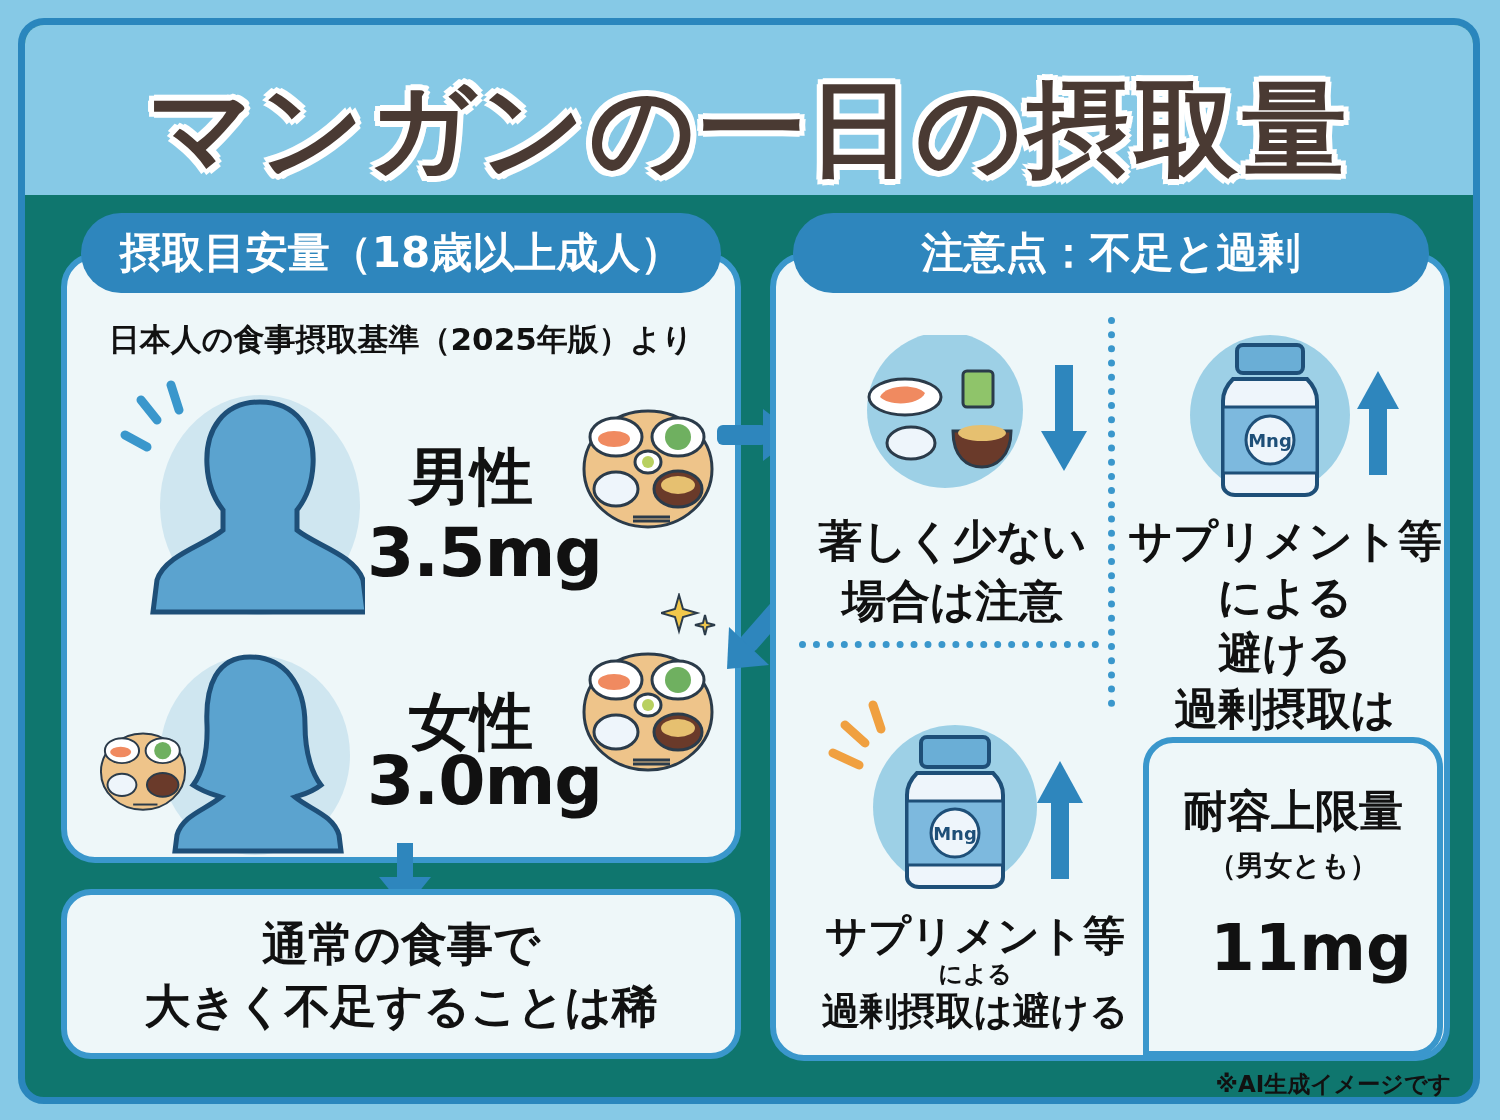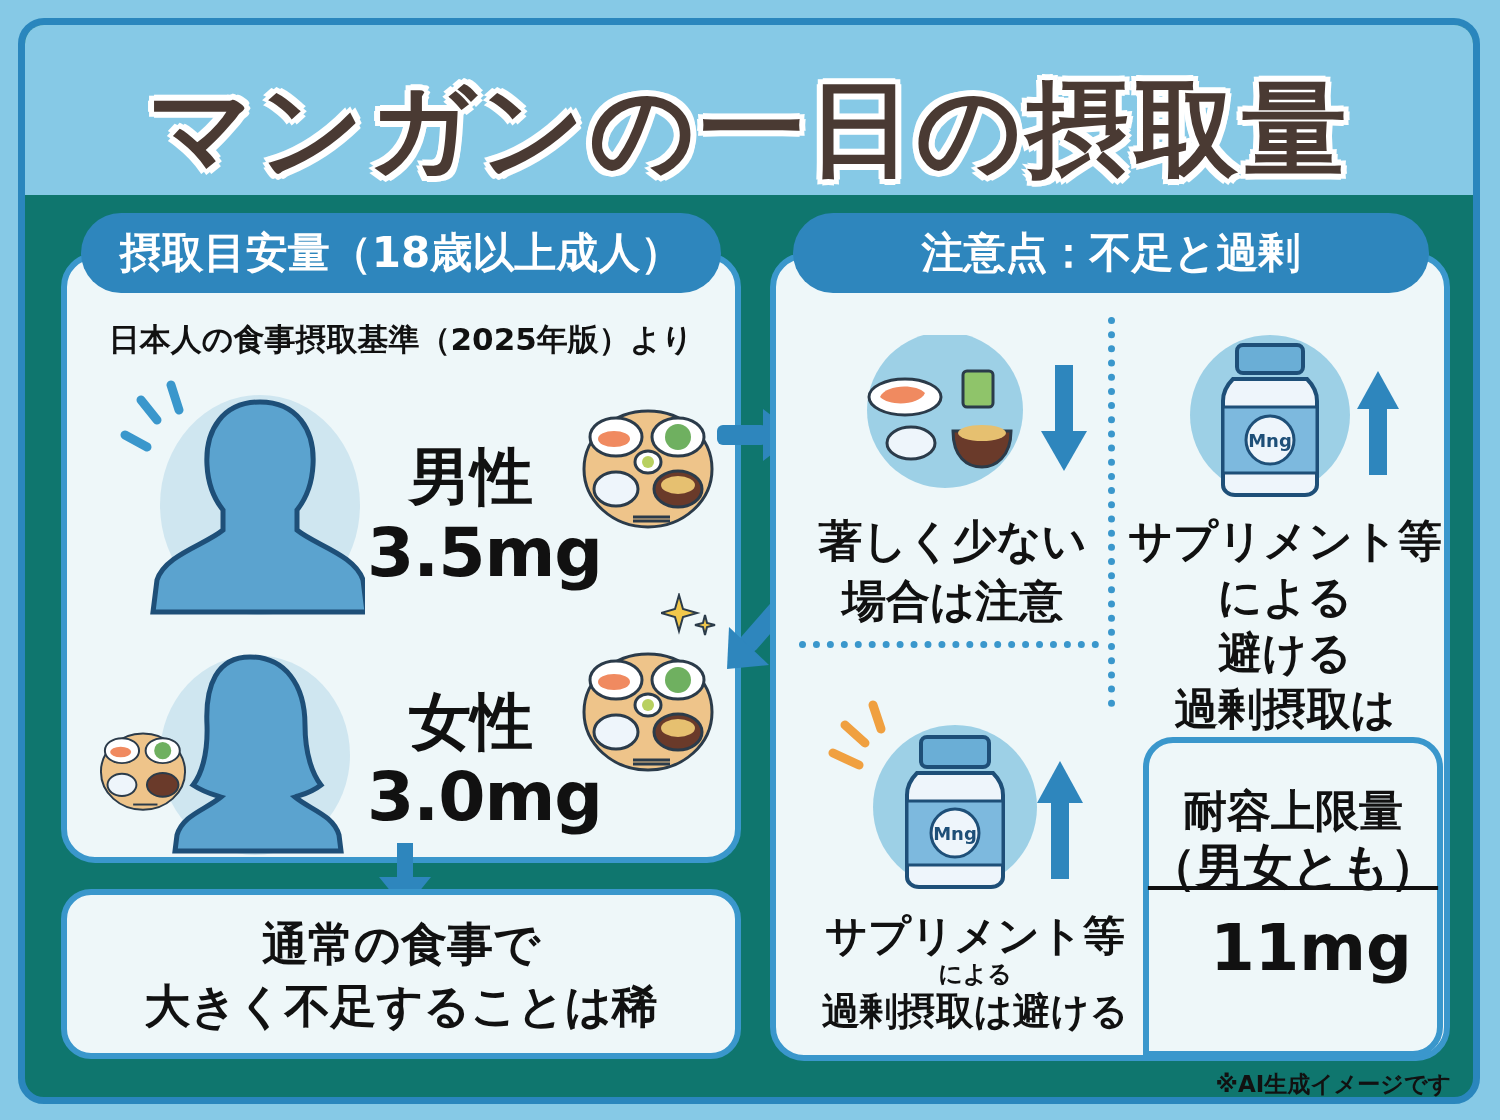--- a/index.html
+++ b/index.html
@@ -87,21 +87,21 @@
     <ellipse cx="70" cy="62" rx="64" ry="58" fill="#eec48a" stroke="#2b3b4a" stroke-width="3"></ellipse>
     <ellipse cx="38" cy="30" rx="26" ry="19" fill="#fff" stroke="#2b3b4a" stroke-width="3"></ellipse>
     <ellipse cx="36" cy="32" rx="16" ry="8" fill="#f08a60"></ellipse>
     <ellipse cx="100" cy="30" rx="26" ry="19" fill="#fff" stroke="#2b3b4a" stroke-width="3"></ellipse>
     <circle cx="100" cy="30" r="13" fill="#6fb060"></circle>
     <ellipse cx="38" cy="82" rx="22" ry="17" fill="#eef5fb" stroke="#2b3b4a" stroke-width="3"></ellipse>
     <ellipse cx="100" cy="82" rx="24" ry="18" fill="#6a3a2a" stroke="#2b3b4a" stroke-width="3"></ellipse>
     <line x1="55" y1="112" x2="92" y2="112" stroke="#2b3b4a" stroke-width="3"></line>
   </svg>
   <div class="abs gender" style="left:384px; top:655px;">女性</div>
-  <div class="abs amount" style="left:342px; top:732px;">3.0mg</div>
+  <div class="abs amount" style="left:342px; top:716px;">3.0mg</div>
 
   <svg class="abs" style="left:636px; top:568px;" width="60" height="50" viewBox="0 0 60 50">
     <path d="M18 2 L22 16 L36 20 L22 24 L18 38 L14 24 L0 20 L14 16 Z" fill="#f2c84b" stroke="#2b3b4a" stroke-width="2"></path>
     <path d="M44 22 L46 30 L54 32 L46 34 L44 42 L42 34 L34 32 L42 30 Z" fill="#f2c84b" stroke="#2b3b4a" stroke-width="2"></path>
   </svg>
   <svg class="abs" style="left:553px; top:625px;" width="140" height="125" viewBox="0 0 140 125">
     <ellipse cx="70" cy="62" rx="64" ry="58" fill="#eec48a" stroke="#2b3b4a" stroke-width="3"></ellipse>
     <ellipse cx="38" cy="30" rx="26" ry="19" fill="#fff" stroke="#2b3b4a" stroke-width="3"></ellipse>
     <ellipse cx="36" cy="32" rx="16" ry="8" fill="#f08a60"></ellipse>
     <ellipse cx="100" cy="30" rx="26" ry="19" fill="#fff" stroke="#2b3b4a" stroke-width="3"></ellipse>
@@ -188,18 +188,18 @@
   </svg>
   <div class="abs center" style="left:770px; top:886px; width:360px; font-weight:bold; color:#111;">
     <div style="font-size:42px; line-height:50px;">サプリメント等</div>
     <div style="font-size:24px; line-height:26px;">による</div>
     <div style="font-size:38px; line-height:48px;">過剰摂取は避ける</div>
   </div>
 
   <div class="panel" style="left:1118px; top:712px; width:300px; height:320px; border-radius:30px 30px 30px 0;"></div>
   <div class="abs center" style="left:1118px; top:758px; width:300px; color:#111; font-weight:bold;">
     <div style="font-size:44px; line-height:56px;">耐容上限量</div>
-    <div style="font-size:48px; line-height:54px;text-decoration:underline;">（男女とも）</div>
+    <div style="font-size:28px; line-height:54px;">（男女とも）</div>
     <div style="font-size:64px; line-height:110px;padding-left:36px;">11mg</div>
   </div>
 
   <div class="abs ai-note" style="right:22px; top:1044px;">※AI生成イメージです</div>
 </div>
 
 </body></html>

